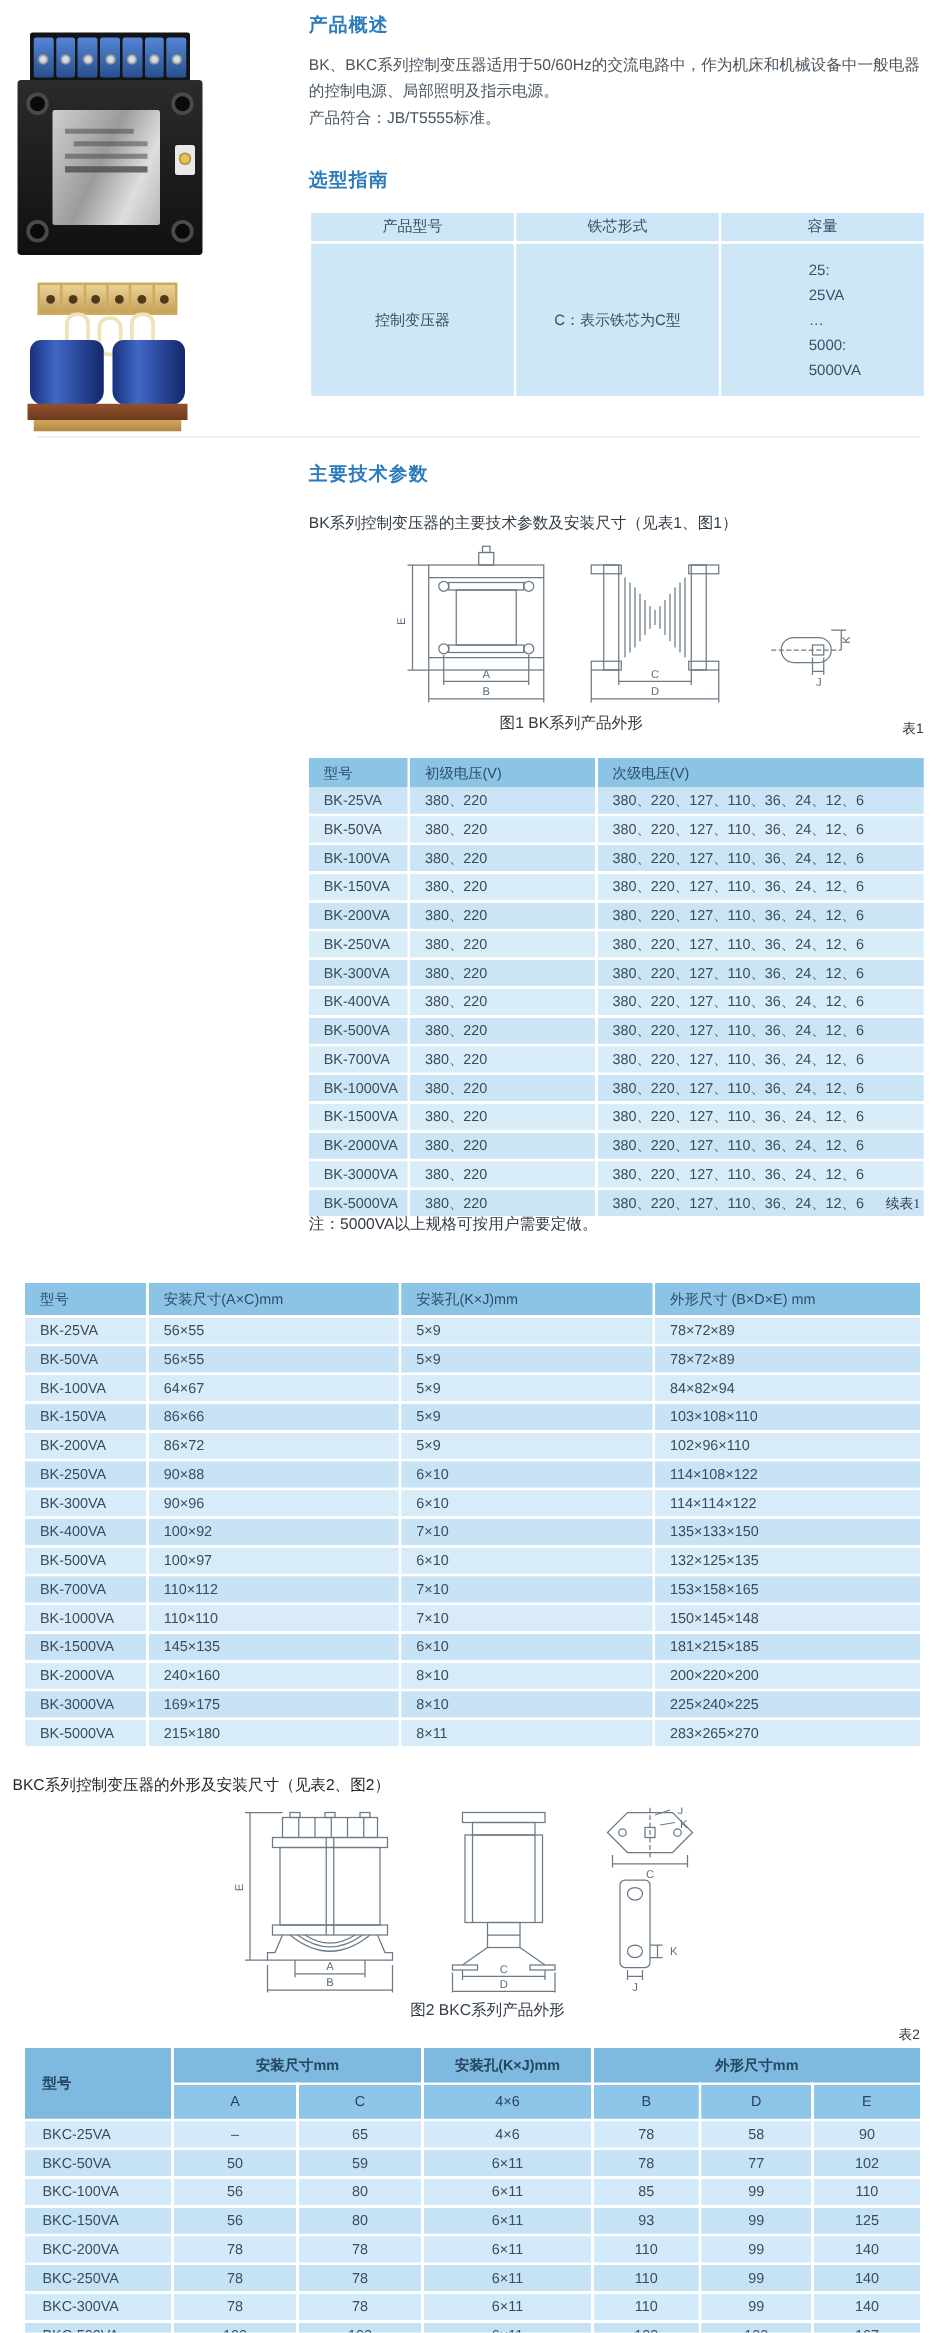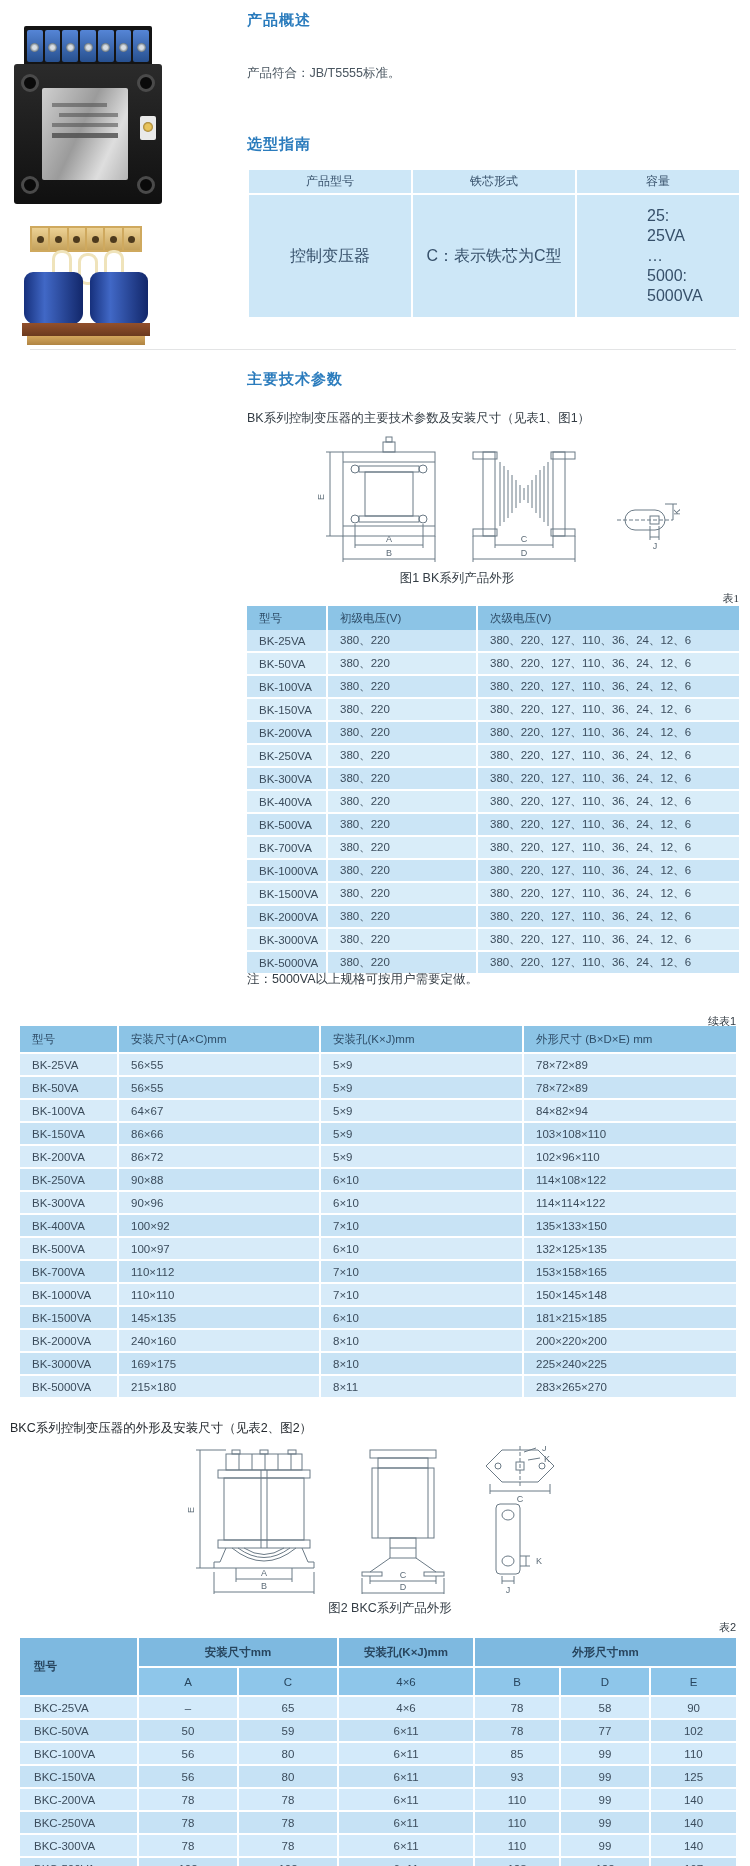--- a/index.html
+++ b/index.html
@@ -43,35 +43,35 @@
   .para{position:absolute;left:247px;top:42px;width:494px;font-size:12.5px;line-height:21px;color:#49555f;}
   #h-selection{left:247px;top:135px;}
   #h-tech{left:247px;top:370px;}
   .intro{position:absolute;font-size:12.5px;color:#333c44;}
   #bk-intro{left:247px;top:410px;}
   #bkc-intro{left:10px;top:1420px;color:#24292e;}
   .fig-caption{position:absolute;font-size:12.5px;color:#333c44;text-align:center;}
   #cap1{left:247px;top:570px;width:420px;}
   #cap2{left:150px;top:1600px;width:480px;}
   .tbl-tag{position:absolute;font-size:11px;color:#333c44;text-align:right;}
-  #tag1{left:247px;top:591px;width:492px;font-family:Liberation Serif, serif;}
-  #tagc{left:20px;top:1014px;width:716px;}
+  #tag1{left:247px;top:575px;width:492px;}
+  #tagc{left:20px;top:955px;width:716px;font-family:Liberation Serif, serif;}
   #tag2{left:20px;top:1620px;width:716px;}
   .divider{position:absolute;left:30px;top:349px;width:706px;height:1px;background:#e3e4e5;}
   .note{position:absolute;left:247px;top:971px;font-size:12.5px;color:#333c44;}
 
   
   table{position:absolute;border-collapse:collapse;table-layout:fixed;}
   td,th{font-weight:normal;overflow:hidden;}
 
   .sel-table{left:247px;top:168px;width:492px;font-size:12px;}
   .sel-table td{border:2px solid #fff;background:#cde7f7;text-align:center;color:#36506a;vertical-align:middle;}
   .sel-table tr.sel-head td{background:#8cc4e6;height:21px;color:#2e4d68;}
   .sel-table tr.sel-labels td{height:21px;margin-top:37px;}
-  .sel-table tr.sel-desc td{height:120px;font-size:16px;}
+  .sel-table tr.sel-desc td{height:120px;font-size:12px;}
   .sel-table td.cap-cell{text-align:left;padding-left:70px;white-space:pre-line;line-height:20px;}
 
   .t1{left:247px;top:606px;width:492px;font-size:11.5px;}
   .t1 th{background:#8cc4e6;height:22px;text-align:left;padding-left:12px;color:#2e4d68;border-right:2px solid #fff;}
   .t1 td{height:19px;text-align:left;padding-left:12px;border-right:2px solid #fff;border-bottom:2px solid #fff;color:#3b4c5c;}
   .t1 th:last-child,.t1 td:last-child{border-right:none;}
   .t1 tbody tr:nth-child(odd) td{background:#cbe5f6;}
   .t1 tbody tr:nth-child(even) td{background:#d9edf9;}
 
   .t1b{left:20px;top:1026px;width:716px;font-size:11.5px;}
@@ -156,21 +156,21 @@
   <div class="p2-coils">
     <span class="coil"></span>
     <span class="coil"></span>
   </div>
   <div class="p2-base"></div>
   <div class="p2-base2"></div>
 </div>
 
 <h2 class="sec" id="h-overview">产品概述</h2>
 <div class="para">
-  <br>
+  <span>BK、BKC系列控制变压器适用于50/60Hz的交流电路中，作为机床和机械设备中一般电器的控制电源、局部照明及指示电源。</span><br>
   <span>产品符合：JB/T5555标准。</span>
 </div>
 
 <h2 class="sec" id="h-selection">选型指南</h2>
 <table class="sel-table">
   <colgroup>
       <col style="width:164px">
       <col style="width:164px">
       <col style="width:164px">
     </colgroup>

